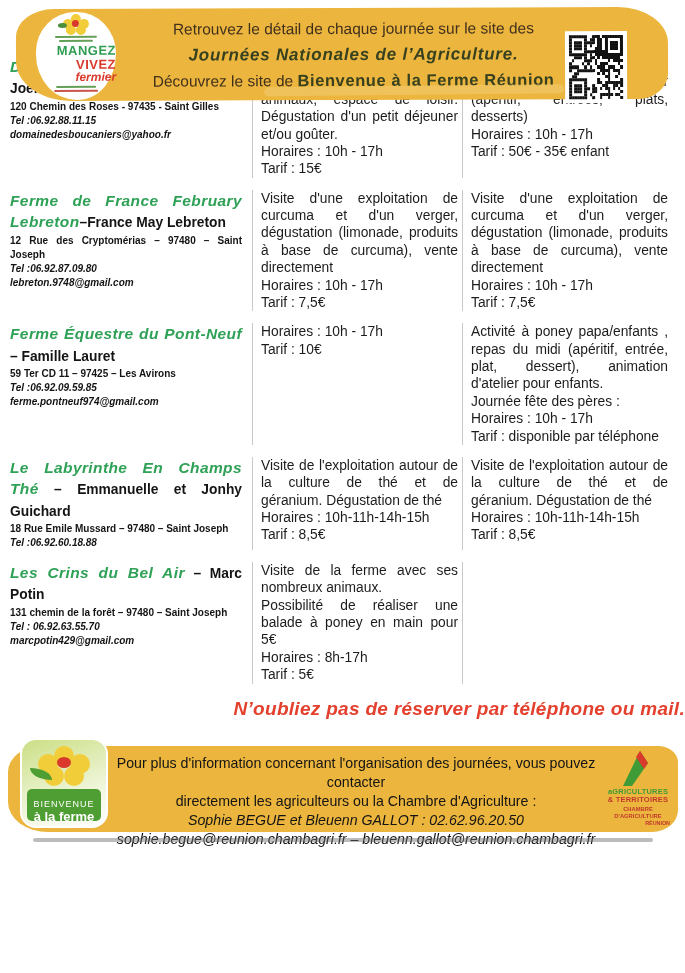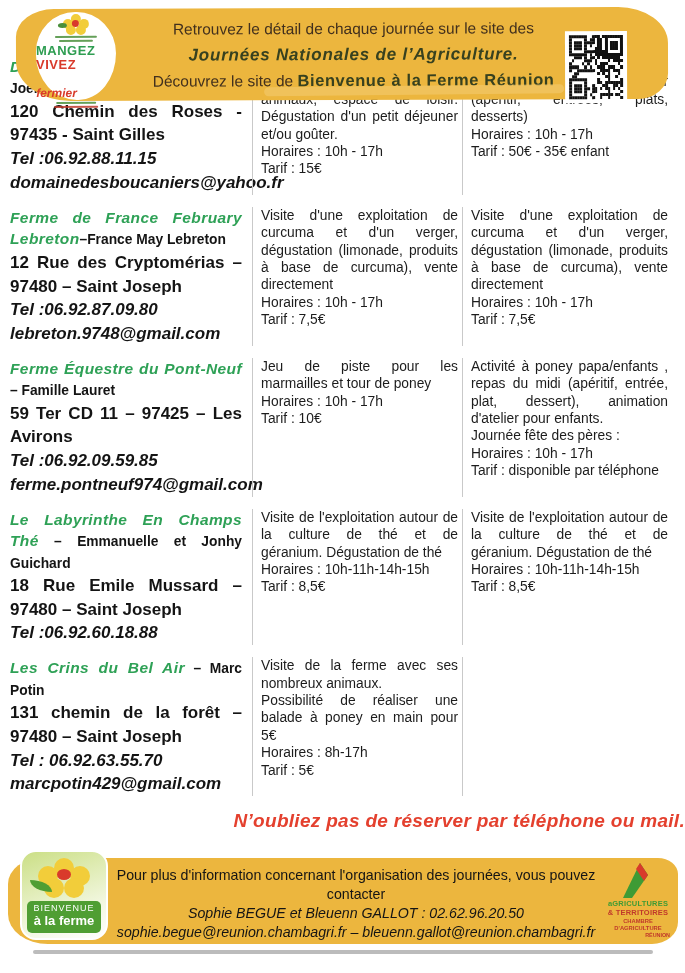--- a/index.html
+++ b/index.html
@@ -12,36 +12,36 @@
     position:absolute;left:16px;top:8px;width:652px;height:92px;
     background:#ECB63E;border-radius:38px 50px 30px 55px / 28px 36px 26px 40px;
     transform:rotate(-0.2deg);
   }
   .top-banner::after{
     content:"";position:absolute;bottom:5px;left:38%;width:46%;height:9px;
     background:#F2CA6B;border-radius:6px;opacity:.65;transform:rotate(-.4deg);
   }
   .mv-badge{
     position:absolute;left:20px;top:3px;width:80px;height:88px;background:#fff;
-    border-radius:50% 50% 48% 52% / 46% 48% 54% 52%;text-align:left;z-index:2;
+    border-radius:50% 50% 48% 52% / 46% 48% 54% 52%;text-align:right;z-index:2;
     padding-top:2px;box-sizing:border-box;
   }
   .mv-flower{position:relative;width:26px;height:20px;margin:0 auto;}
   .mv-flower i{position:absolute;border-radius:50%;}
   .petal{width:10px;height:10px;background:#F2CD3A;}
   .p1{left:8px;top:0;}.p2{left:0;top:5px;}.p3{left:16px;top:5px;}
   .p4{left:3px;top:11px;}.p5{left:13px;top:11px;}
   .mv-center{width:7px;height:7px;background:#D93A2B;left:9px;top:6px;z-index:2;}
   .mv-leaf{width:9px;height:5px;background:#4A8F3C;left:-5px;top:9px;border-radius:0 80% 0 80%;}
   .fine-bar{height:2.5px;border-radius:2px;margin:1.5px auto;}
   .g{background:#4A8F3C;opacity:.85;}
   .r{background:#C0392B;opacity:.85;}
   .mv-mangez{font-size:13px;font-weight:700;color:#2F9E52;letter-spacing:.5px;line-height:14px;margin-top:2px;}
   .mv-vivez{font-size:13px;font-weight:700;color:#D93A2B;letter-spacing:.5px;line-height:13px;}
-  .mv-fermier{font-size:12px;font-weight:700;font-style:italic;color:#D93A2B;line-height:13px;margin-top:16px;}
+  .mv-fermier{font-size:12px;font-weight:700;font-style:italic;color:#D93A2B;line-height:13px;}
   .banner-text{
     position:absolute;left:130px;top:6px;width:415px;height:82px;
     display:flex;flex-direction:column;justify-content:space-evenly;text-align:center;
   }
   .banner-line1{font-size:15.5px;color:#42301D;}
   .banner-line2{font-size:17px;font-weight:700;font-style:italic;color:#37411F;letter-spacing:.8px;}
   .banner-line3{font-size:15.5px;color:#42301D;}
   .banner-line3 b{font-size:16.5px;color:#37411F;letter-spacing:.6px;}
   .qr-box{
     position:absolute;right:41px;top:24px;width:62px;height:72px;background:#fff;
@@ -57,21 +57,21 @@
   .headers{margin-top:30px;}
   .col-head{
     text-align:center;font-size:15.5px;font-weight:700;font-style:italic;
     color:#2F9E52;letter-spacing:.8px;word-spacing:2px;
   }
   .farm-grid{margin-top:8px;row-gap:12px;}
   .farm-cell{padding-right:10px;box-sizing:border-box;}
   .farm-title{text-align:justify;line-height:1.32;margin-bottom:1px;}
   .farm-name{font-size:15.5px;font-weight:700;font-style:italic;color:#2EA156;letter-spacing:.4px;}
   .farm-owner{font-size:13.8px;font-weight:700;color:#141414;}
-  .farm-line{font-size:17px;font-weight:700;line-height:1.4;color:#141414;text-align:justify;}
+  .farm-line{font-size:10px;font-weight:700;line-height:1.4;color:#141414;text-align:justify;}
   .farm-tel,.farm-email{font-style:italic;}
   .day-cell{
     border-left:1px solid #c9c9c9;padding:0 4px 0 8px;box-sizing:border-box;
     font-size:13.8px;line-height:1.26;color:#1c1c1c;
   }
   .day-cell p{margin:0;}
   .para{text-align:justify;}
   
   .reminder{
     margin-top:14px;text-align:right;font-size:19px;font-weight:700;font-style:italic;
@@ -94,21 +94,21 @@
   .blf-flower i{position:absolute;border-radius:50%;}
   .bp{width:20px;height:20px;background:#F2CD3A;}
   .bp1{left:16px;top:0;}.bp2{left:0;top:8px;}.bp3{left:32px;top:8px;}
   .bp4{left:6px;top:20px;}.bp5{left:26px;top:20px;}
   .blf-center{width:14px;height:11px;background:#D93A2B;left:19px;top:11px;z-index:2;border-radius:50%;}
   .blf-leaf{position:absolute;left:-8px;top:22px;width:22px;height:12px;background:#4F9E33;border-radius:0 100% 0 100%;}
   .blf-band{
     position:absolute;left:5px;right:5px;bottom:5px;height:32px;background:#4F9E33;
     border-radius:5px;color:#fff;text-align:center;padding-top:2px;box-sizing:border-box;
   }
-  .blf-band .l1{font-size:9px;letter-spacing:1px;line-height:11px;}
+  .blf-band .l1{font-size:9px;letter-spacing:1px;line-height:11px;margin-top:8px;}
   .blf-band .l2{font-size:13px;font-weight:700;line-height:14px;}
   .at-logo{position:absolute;right:4px;top:0px;width:72px;height:69px;text-align:center;}
   .at-mark{display:block;margin:2px auto 0;}
   .at-l1{font-size:7.5px;font-weight:700;color:#3E9B35;line-height:8.5px;letter-spacing:.2px;}
   .at-l2{font-size:7.5px;font-weight:700;color:#C0392B;line-height:8.5px;letter-spacing:.2px;}
   .at-l3{font-size:5.8px;font-weight:700;color:#C0392B;line-height:7px;margin-top:1px;}
   .at-l4{font-size:5.4px;font-weight:700;color:#C0392B;line-height:6px;text-align:right;padding-right:4px;}
   .bottom-smudge{
     width:620px;height:4px;margin:6px auto 0;background:#6a6a6a;opacity:.45;border-radius:2px;
   }
@@ -633,21 +633,20 @@
     <div>Tarif : 7,5€</div>
   </div>
 
   <div class="farm-cell">
     <div class="farm-title"><span class="farm-name">Ferme Équestre du Pont-Neuf</span><span class="farm-owner"> – Famille Lauret</span></div>
     <div class="farm-line">59 Ter CD 11 – 97425 – Les Avirons</div>
     <div class="farm-line farm-tel">Tel :06.92.09.59.85</div>
     <div class="farm-line farm-email">ferme.pontneuf974@gmail.com</div>
   </div>
   <div class="day-cell cell-sat">
-    <p class="para">Jeu de piste pour les marmailles et tour de poney</p>
     <p class="para"></p>
     <div>Horaires : 10h - 17h</div>
     <div>Tarif : 10€</div>
   </div>
   <div class="day-cell cell-sun">
     <p class="para">Activité à poney papa/enfants , repas du midi (apéritif, entrée, plat, dessert), animation d'atelier pour enfants.</p>
     <p class="para">Journée fête des pères :</p>
     <div>Horaires : 10h - 17h</div>
     <div>Tarif : disponible par téléphone</div>
   </div>
@@ -703,20 +702,21 @@
         <i class="blf-center"></i>
       <span class="blf-leaf"></span>
     </div>
     <div class="blf-band">
       <div class="l1">BIENVENUE</div>
       <div class="l2">à la ferme</div>
     </div>
   </div>
 
   <div class="footer-line">Pour plus d'information concernant l'organisation des journées, vous pouvez contacter</div>
+  <div class="footer-line">directement les agriculteurs ou la Chambre d'Agriculture :</div>
   <div class="footer-line footer-italic">Sophie BEGUE et Bleuenn GALLOT : 02.62.96.20.50</div>
   <div class="footer-line footer-italic">sophie.begue@reunion.chambagri.fr – bleuenn.gallot@reunion.chambagri.fr</div>
 
   <div class="at-logo">
     <svg class="at-mark" width="38" height="40" viewBox="0 0 38 40">
       <polygon points="4,38 21,3 29,15 13,38" fill="#3E9B35"></polygon>
       <polygon points="21,3 29,15 25,21 17,9" fill="#D93A2B"></polygon>
     </svg>
     <div class="at-l1">aGRICULTURES</div>
     <div class="at-l2">&amp; TERRITOIRES</div>

